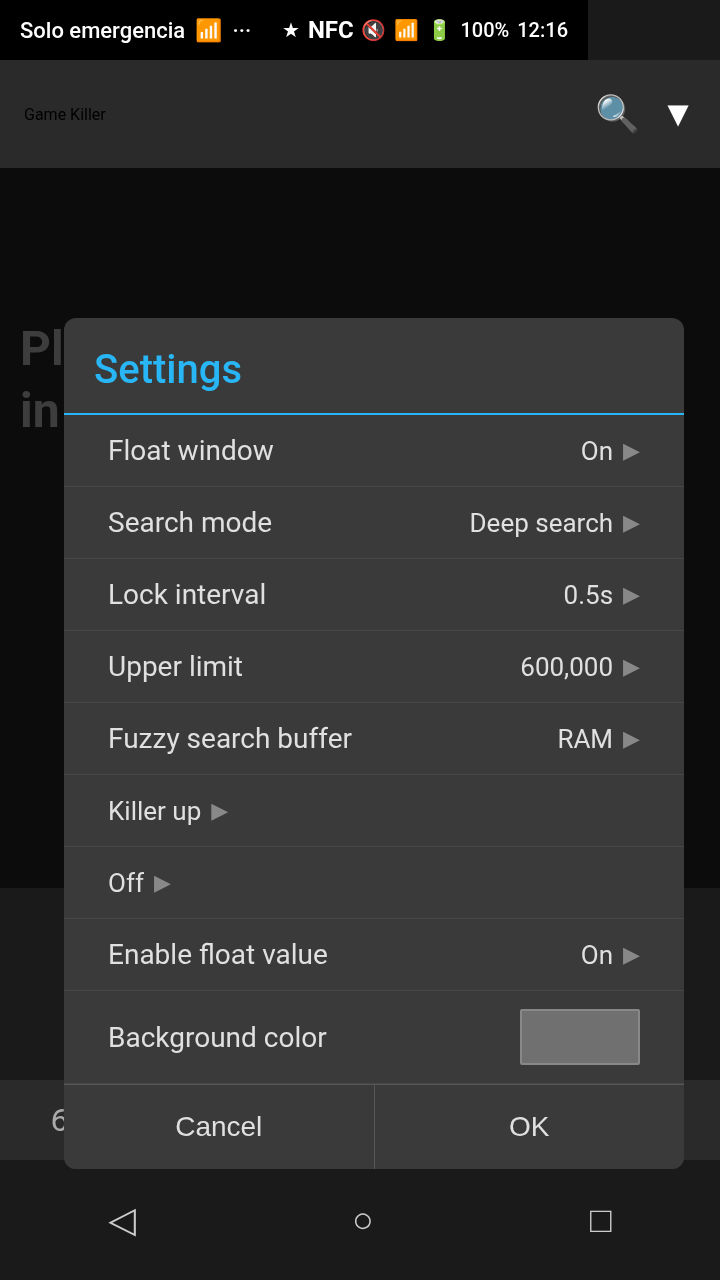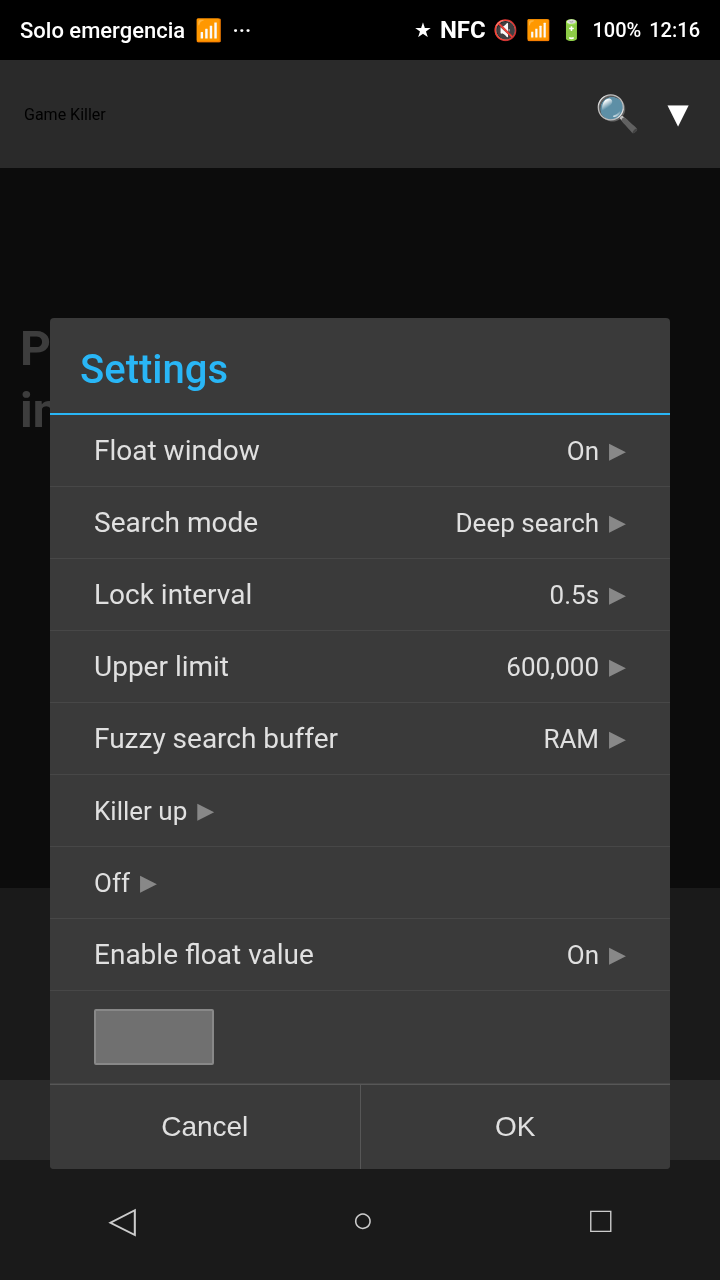--- a/index.html
+++ b/index.html
@@ -8,21 +8,21 @@
       width: 720px;
       height: 1280px;
       background: #1a1a1a;
       font-family: 'Roboto', Arial, sans-serif;
       overflow: hidden;
       position: relative;
     }
 
     
     .status-bar {
-      width: 720px;
+      width: 588px;
       height: 60px;
       background: #000;
       display: flex;
       align-items: center;
       justify-content: space-between;
       padding: 0 20px;
       color: #fff;
       font-size: 22px;
       font-weight: 500;
       position: relative;
@@ -74,24 +74,24 @@
       top: 0; left: 0;
       width: 100%; height: 100%;
       background: rgba(0,0,0,0.55);
       z-index: 5;
     }
 
     
     .dialog {
       position: absolute;
       top: 150px;
-      left: 50px;
+      left: 64px;
       width: 620px;
       background: #3a3a3a;
-      border-radius: 4px;
+      border-radius: 12px;
       z-index: 20;
       overflow: hidden;
     }
 
     .dialog-title {
       padding: 28px 30px 20px 30px;
       color: #29b6f6;
       font-size: 40px;
       font-weight: 500;
       border-bottom: 2px solid #29b6f6;
@@ -316,20 +316,21 @@
 
       <div class="setting-row">
         <span class="setting-label">Enable float value</span>
         <div class="setting-value">
           <span class="setting-value-text">On</span>
           <span class="dropdown-arrow">▶</span>
         </div>
       </div>
 
       <div class="setting-row">
+        <span class="setting-label">Background color</span>
         <div class="setting-value">
           <div class="color-swatch"></div>
         </div>
       </div>
 
     </div>
 
     <div class="dialog-buttons">
       <button class="dialog-btn">Cancel</button>
       <button class="dialog-btn">OK</button>

